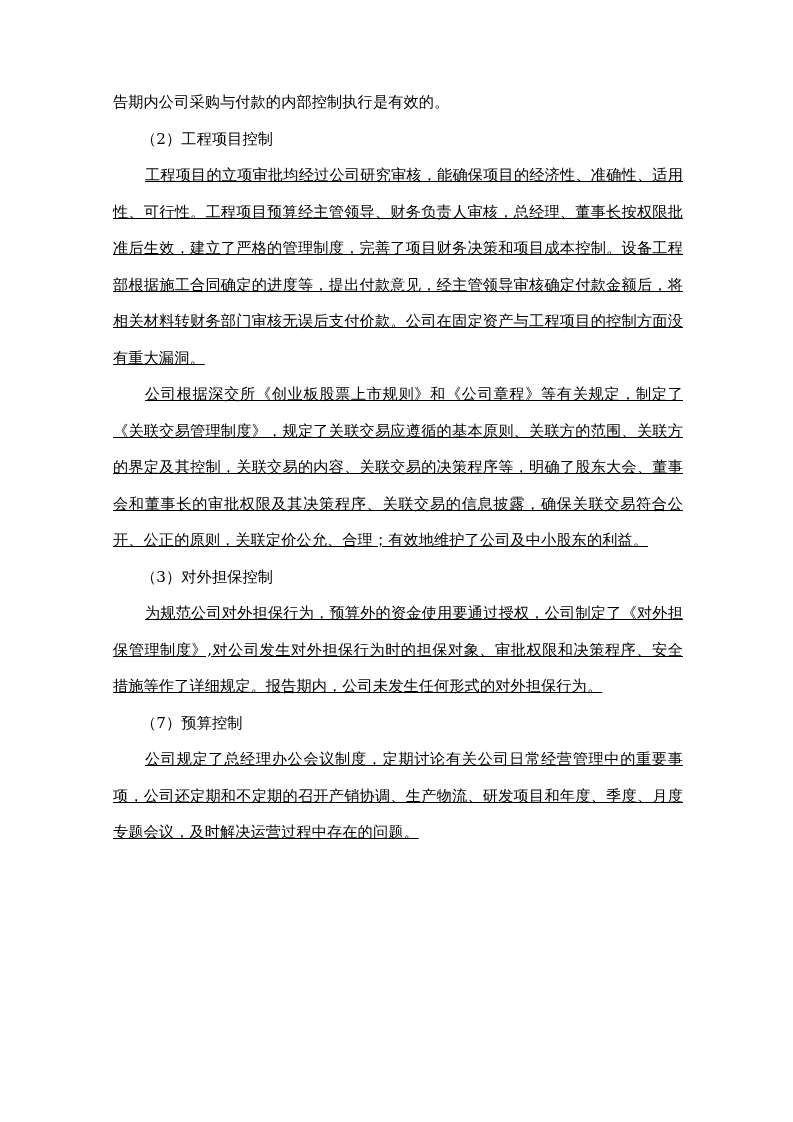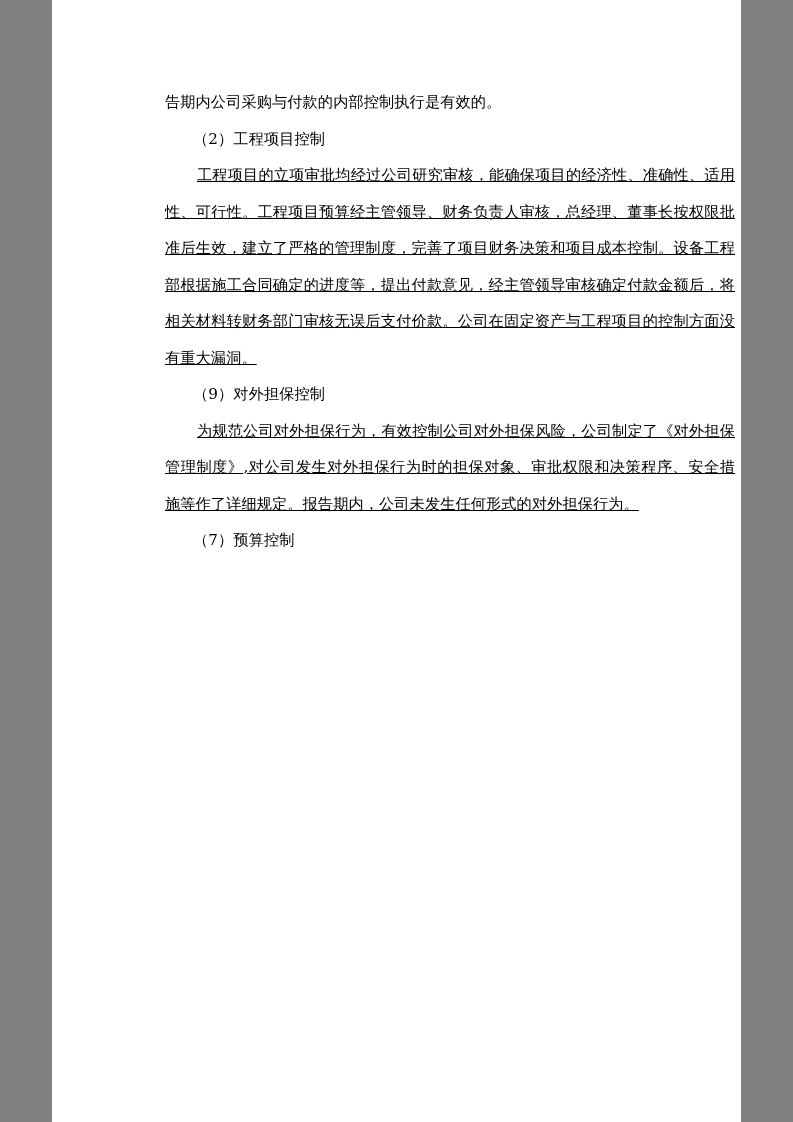--- a/index.html
+++ b/index.html
@@ -5,21 +5,21 @@
   html, body {
     margin: 0;
     padding: 0;
     background: #808080;
   }
   body {
     display: flex;
     justify-content: center;
   }
   .page {
-    width: 689px;
+    width: 793px;
     height: 1122px;
     background: #ffffff;
     position: relative;
     box-sizing: border-box;
     overflow: hidden;
     font-family: "DejaVu Serif", "Liberation Serif", serif;
   }
   .content {
     position: absolute;
     left: 113px;
@@ -49,24 +49,26 @@
 <div class="page">
   <div class="content">
 
     <p class="para">告期内公司采购与付款的内部控制执行是有效的。</p>
 
     <p class="para heading">（2）工程项目控制</p>
 
     <p class="para indent">工程项目的立项审批均经过公司研究审核，能确保项目的经济性、准确性、适用性、可行性。工程项目预算经主管领导、财务负责人审核，总经理、董事长按权限批准后生效，建立了严格的管理制度，完善了项目财务决策和项目成本控制。设备工程部根据施工合同确定的进度等，提出付款意见，经主管领导审核确定付款金额后，将相关材料转财务部门审核无误后支付价款。公司在固定资产与工程项目的控制方面没有重大漏洞。</p>
 
 
+    <p class="para indent">公司根据深交所《创业板股票上市规则》和《公司章程》等有关规定，制定了《关联交易管理制度》，规定了关联交易应遵循的基本原则、关联方的范围、关联方的界定及其控制，关联交易的内容、关联交易的决策程序等，明确了股东大会、董事会和董事长的审批权限及其决策程序、关联交易的信息披露，确保关联交易符合公开、公正的原则，关联定价公允、合理；有效地维护了公司及中小股东的利益。</p>
 
-    <p class="para heading">（9）对外担保控制</p>
+    <p class="para heading">（3）对外担保控制</p>
 
-    <p class="para indent">为规范公司对外担保行为，有效控制公司对外担保风险，公司制定了《对外担保管理制度》,对公司发生对外担保行为时的担保对象、审批权限和决策程序、安全措施等作了详细规定。报告期内，公司未发生任何形式的对外担保行为。</p>
+    <p class="para indent">为规范公司对外担保行为，预算外的资金使用要通过授权，公司制定了《对外担保管理制度》,对公司发生对外担保行为时的担保对象、审批权限和决策程序、安全措施等作了详细规定。报告期内，公司未发生任何形式的对外担保行为。</p>
 
     <p class="para heading">（7）预算控制</p>
 
 
 
+    <p class="para indent">公司规定了总经理办公会议制度，定期讨论有关公司日常经营管理中的重要事项，公司还定期和不定期的召开产销协调、生产物流、研发项目和年度、季度、月度专题会议，及时解决运营过程中存在的问题。</p>
 
   </div>
 </div>
 
 </body></html>

